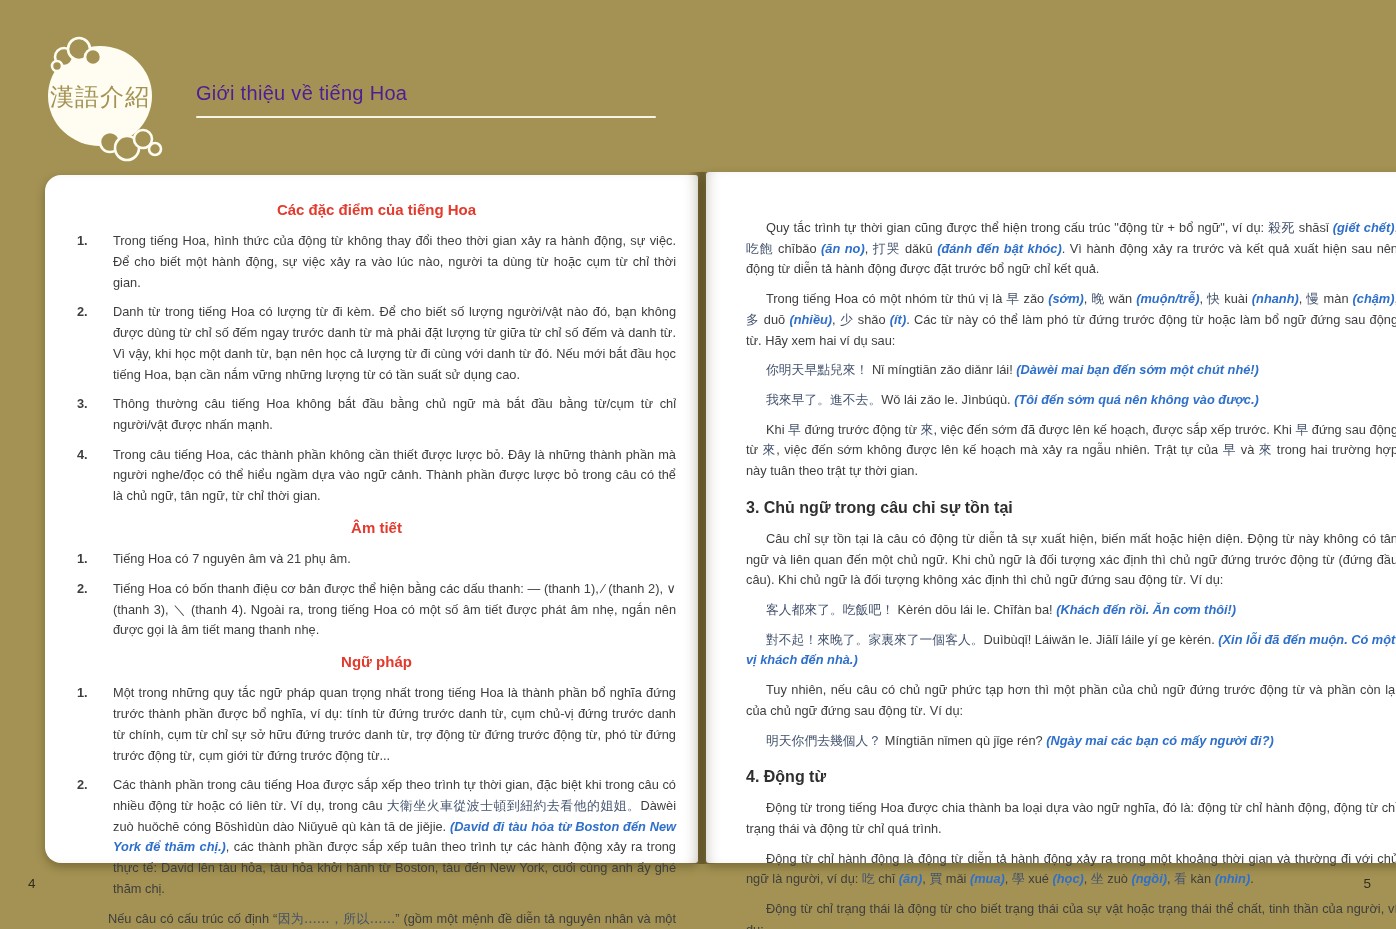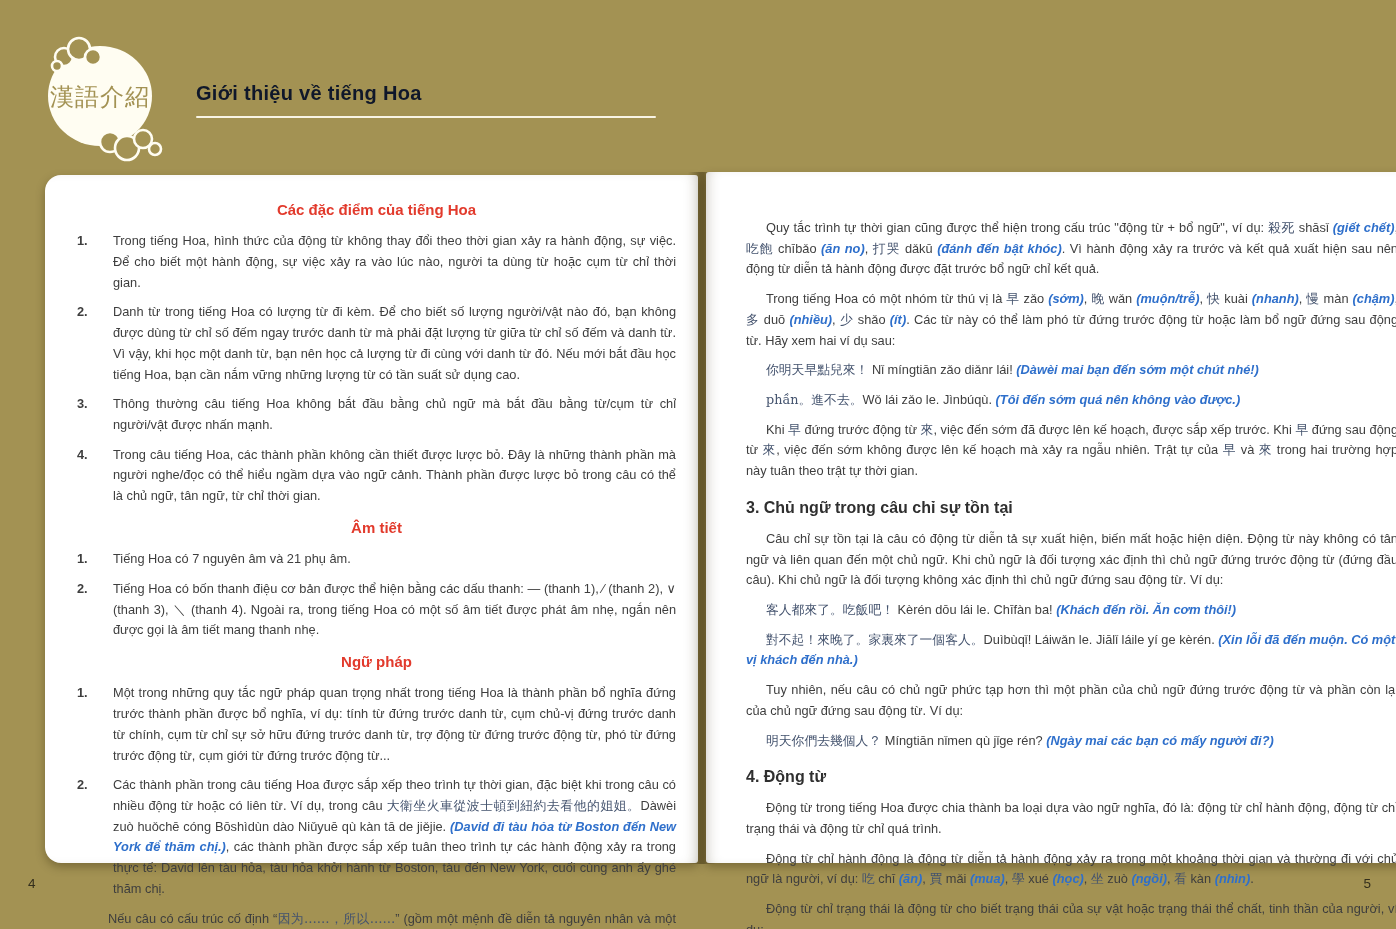--- a/index.html
+++ b/index.html
@@ -9,21 +9,21 @@
     font-family:"Liberation Sans", sans-serif;
     position:relative;
     overflow:hidden;
   }
   .spread { position:absolute; inset:0;border-radius:9px; }
 
   
   .logo-svg { position:absolute; left:28px; top:24px; }
   .chapter-title {
     position:absolute; left:196px; top:82px;
-    color:#0f172a; font-size:20px; font-weight:bold; letter-spacing:.3px;
+    color:#4c1d95; font-size:20px; font-weight:normal; letter-spacing:.3px;
   }
   .title-underline {
     position:absolute; left:196px; top:116px; width:460px; height:2px;
     background:rgba(255,253,242,.92); border-radius:1px;
   }
 
   
   .spine {
     position:absolute; left:688px; top:172px; width:28px; height:692px;
     background:linear-gradient(90deg, rgba(70,58,22,0) 0%, rgba(70,58,22,.55) 45%,
@@ -139,21 +139,21 @@
     </div>
     <p class="closing"><span class="seg-n">Nếu câu có cấu trúc cố định “</span><span class="seg-cn">因为……，所以……</span><span class="seg-n">” (gồm một mệnh đề diễn tả nguyên nhân và một mệnh đề diễn tả kết quả) thì mệnh đề diễn tả nguyên nhân luôn được đặt trước mệnh đề diễn tả kết quả.</span></p>
 
   </section>
 
   <section class="page page-right">
 
     <p class="para"><span class="seg-n">Quy tắc trình tự thời gian cũng được thể hiện trong cấu trúc "động từ + bổ ngữ", ví dụ: </span><span class="seg-cn">殺死</span><span class="seg-n"> shāsǐ </span><span class="seg-vi">(giết chết)</span><span class="seg-n">, </span><span class="seg-cn">吃飽</span><span class="seg-n"> chībǎo </span><span class="seg-vi">(ăn no)</span><span class="seg-n">, </span><span class="seg-cn">打哭</span><span class="seg-n"> dǎkū </span><span class="seg-vi">(đánh đến bật khóc)</span><span class="seg-n">. Vì hành động xảy ra trước và kết quả xuất hiện sau nên động từ diễn tả hành động được đặt trước bổ ngữ chỉ kết quả.</span></p>
     <p class="para"><span class="seg-n">Trong tiếng Hoa có một nhóm từ thú vị là </span><span class="seg-cn">早</span><span class="seg-n"> zǎo </span><span class="seg-vi">(sớm)</span><span class="seg-n">, </span><span class="seg-cn">晚</span><span class="seg-n"> wǎn </span><span class="seg-vi">(muộn/trễ)</span><span class="seg-n">, </span><span class="seg-cn">快</span><span class="seg-n"> kuài </span><span class="seg-vi">(nhanh)</span><span class="seg-n">, </span><span class="seg-cn">慢</span><span class="seg-n"> màn </span><span class="seg-vi">(chậm)</span><span class="seg-n">, </span><span class="seg-cn">多</span><span class="seg-n"> duō </span><span class="seg-vi">(nhiều)</span><span class="seg-n">, </span><span class="seg-cn">少</span><span class="seg-n"> shǎo </span><span class="seg-vi">(ít)</span><span class="seg-n">. Các từ này có thể làm phó từ đứng trước động từ hoặc làm bổ ngữ đứng sau động từ. Hãy xem hai ví dụ sau:</span></p>
     <p class="example"><span class="seg-cn">你明天早點兒來！</span><span class="seg-n"> Nǐ míngtiān zǎo diǎnr lái! </span><span class="seg-vi">(Dàwèi mai bạn đến sớm một chút nhé!)</span></p>
-    <p class="example"><span class="seg-cn">phần。進不去。</span><span class="seg-n">Wǒ lái zǎo le. Jìnbúqù. </span><span class="seg-vi">(Tôi đến sớm quá nên không vào được.)</span></p>
+    <p class="example"><span class="seg-cn">我來早了。進不去。</span><span class="seg-n">Wǒ lái zǎo le. Jìnbúqù. </span><span class="seg-vi">(Tôi đến sớm quá nên không vào được.)</span></p>
     <p class="para"><span class="seg-n">Khi </span><span class="seg-cn">早</span><span class="seg-n"> đứng trước động từ </span><span class="seg-cn">來</span><span class="seg-n">, việc đến sớm đã được lên kế hoạch, được sắp xếp trước. Khi </span><span class="seg-cn">早</span><span class="seg-n"> đứng sau động từ </span><span class="seg-cn">來</span><span class="seg-n">, việc đến sớm không được lên kế hoạch mà xảy ra ngẫu nhiên. Trật tự của </span><span class="seg-cn">早</span><span class="seg-n"> và </span><span class="seg-cn">來</span><span class="seg-n"> trong hai trường hợp này tuân theo trật tự thời gian.</span></p>
 
     <h3 class="sub-heading">3. Chủ ngữ trong câu chỉ sự tồn tại</h3>
     <p class="para"><span class="seg-n">Câu chỉ sự tồn tại là câu có động từ diễn tả sự xuất hiện, biến mất hoặc hiện diện. Động từ này không có tân ngữ và liên quan đến một chủ ngữ. Khi chủ ngữ là đối tượng xác định thì chủ ngữ đứng trước động từ (đứng đầu câu). Khi chủ ngữ là đối tượng không xác định thì chủ ngữ đứng sau động từ. Ví dụ:</span></p>
     <p class="example"><span class="seg-cn">客人都來了。吃飯吧！</span><span class="seg-n"> Kèrén dōu lái le. Chīfàn ba! </span><span class="seg-vi">(Khách đến rồi. Ăn cơm thôi!)</span></p>
     <p class="example"><span class="seg-cn">對不起！來晚了。家裏來了一個客人。</span><span class="seg-n">Duìbùqǐ! Láiwǎn le. Jiālǐ láile yí ge kèrén. </span><span class="seg-vi">(Xin lỗi đã đến muộn. Có một vị khách đến nhà.)</span></p>
     <p class="para"><span class="seg-n">Tuy nhiên, nếu câu có chủ ngữ phức tạp hơn thì một phần của chủ ngữ đứng trước động từ và phần còn lại của chủ ngữ đứng sau động từ. Ví dụ:</span></p>
     <p class="example"><span class="seg-cn">明天你們去幾個人？</span><span class="seg-n"> Míngtiān nǐmen qù jǐge rén? </span><span class="seg-vi">(Ngày mai các bạn có mấy người đi?)</span></p>
 
     <h3 class="sub-heading">4. Động từ</h3>

